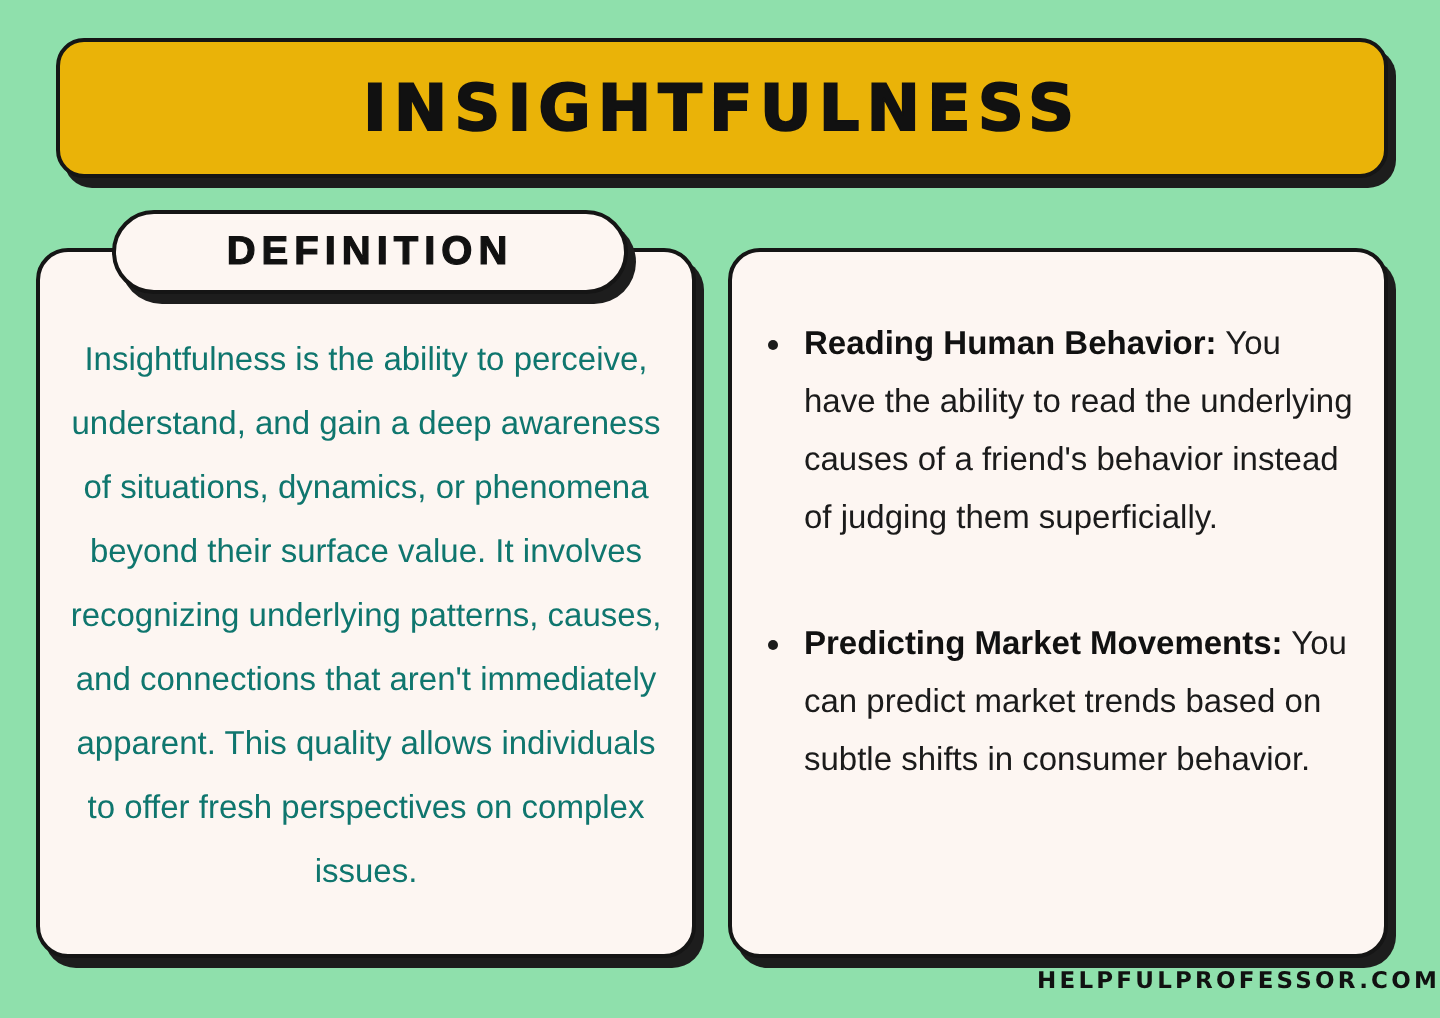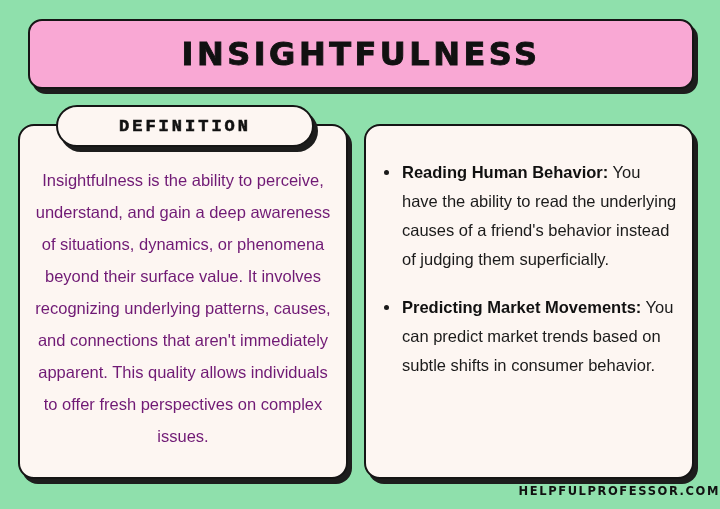--- a/index.html
+++ b/index.html
@@ -22,21 +22,21 @@
     box-sizing: border-box;
   }
 
   
   #title-banner {
     position: absolute;
     left: 28px;
     top: 19px;
     width: 666px;
     height: 70px;
-    background: #f9a8d4;
+    background: #eab308;
     border: 2.5px solid #151515;
     border-radius: 14px;
     box-shadow: 4px 5px 0 0 #1d1d1d;
     box-sizing: border-box;
     display: flex;
     align-items: center;
     justify-content: center;
   }
   #title-text {
     font-family: "DejaVu Sans", sans-serif;
@@ -81,57 +81,57 @@
   }
   #pill-definition {
     left: 56px;
     width: 258px;
   }
   #pill-examples {
     left: 404px;
     width: 260px;
   }
   .pill-label {
-    font-family: Liberation Mono, monospace;
+    font-family: Liberation Sans, sans-serif;
     font-weight: 900;
-    font-size: 17px;
+    font-size: 20px;
     letter-spacing: 3px;
     color: #111111;
     text-transform: uppercase;
     line-height: 1;
     -webkit-text-stroke: 0.6px #111111;
   }
 
   
   #definition-body {
     position: absolute;
     left: 12px;
     right: 12px;
     top: 38px;
     text-align: center;
     font-family: "Liberation Sans", sans-serif;
     font-size: 16.5px;
     line-height: 32px;
-    color: #701a75;
+    color: #0f766e;
   }
 
   
   #examples-list {
     position: absolute;
     left: 14px;
     right: 12px;
     top: 32px;
     margin: 0;
     padding: 0;
     list-style: none;
   }
   .example-item {
     position: relative;
     padding-left: 22px;
-    margin-bottom: 19px;
+    margin-bottom: 34px;
     font-family: "Liberation Sans", sans-serif;
     font-size: 16.5px;
     line-height: 29px;
     color: #1b1b1b;
     text-align: left;
   }
   .example-item:last-child { margin-bottom: 0; }
   .bullet-dot {
     position: absolute;
     left: 4px;

